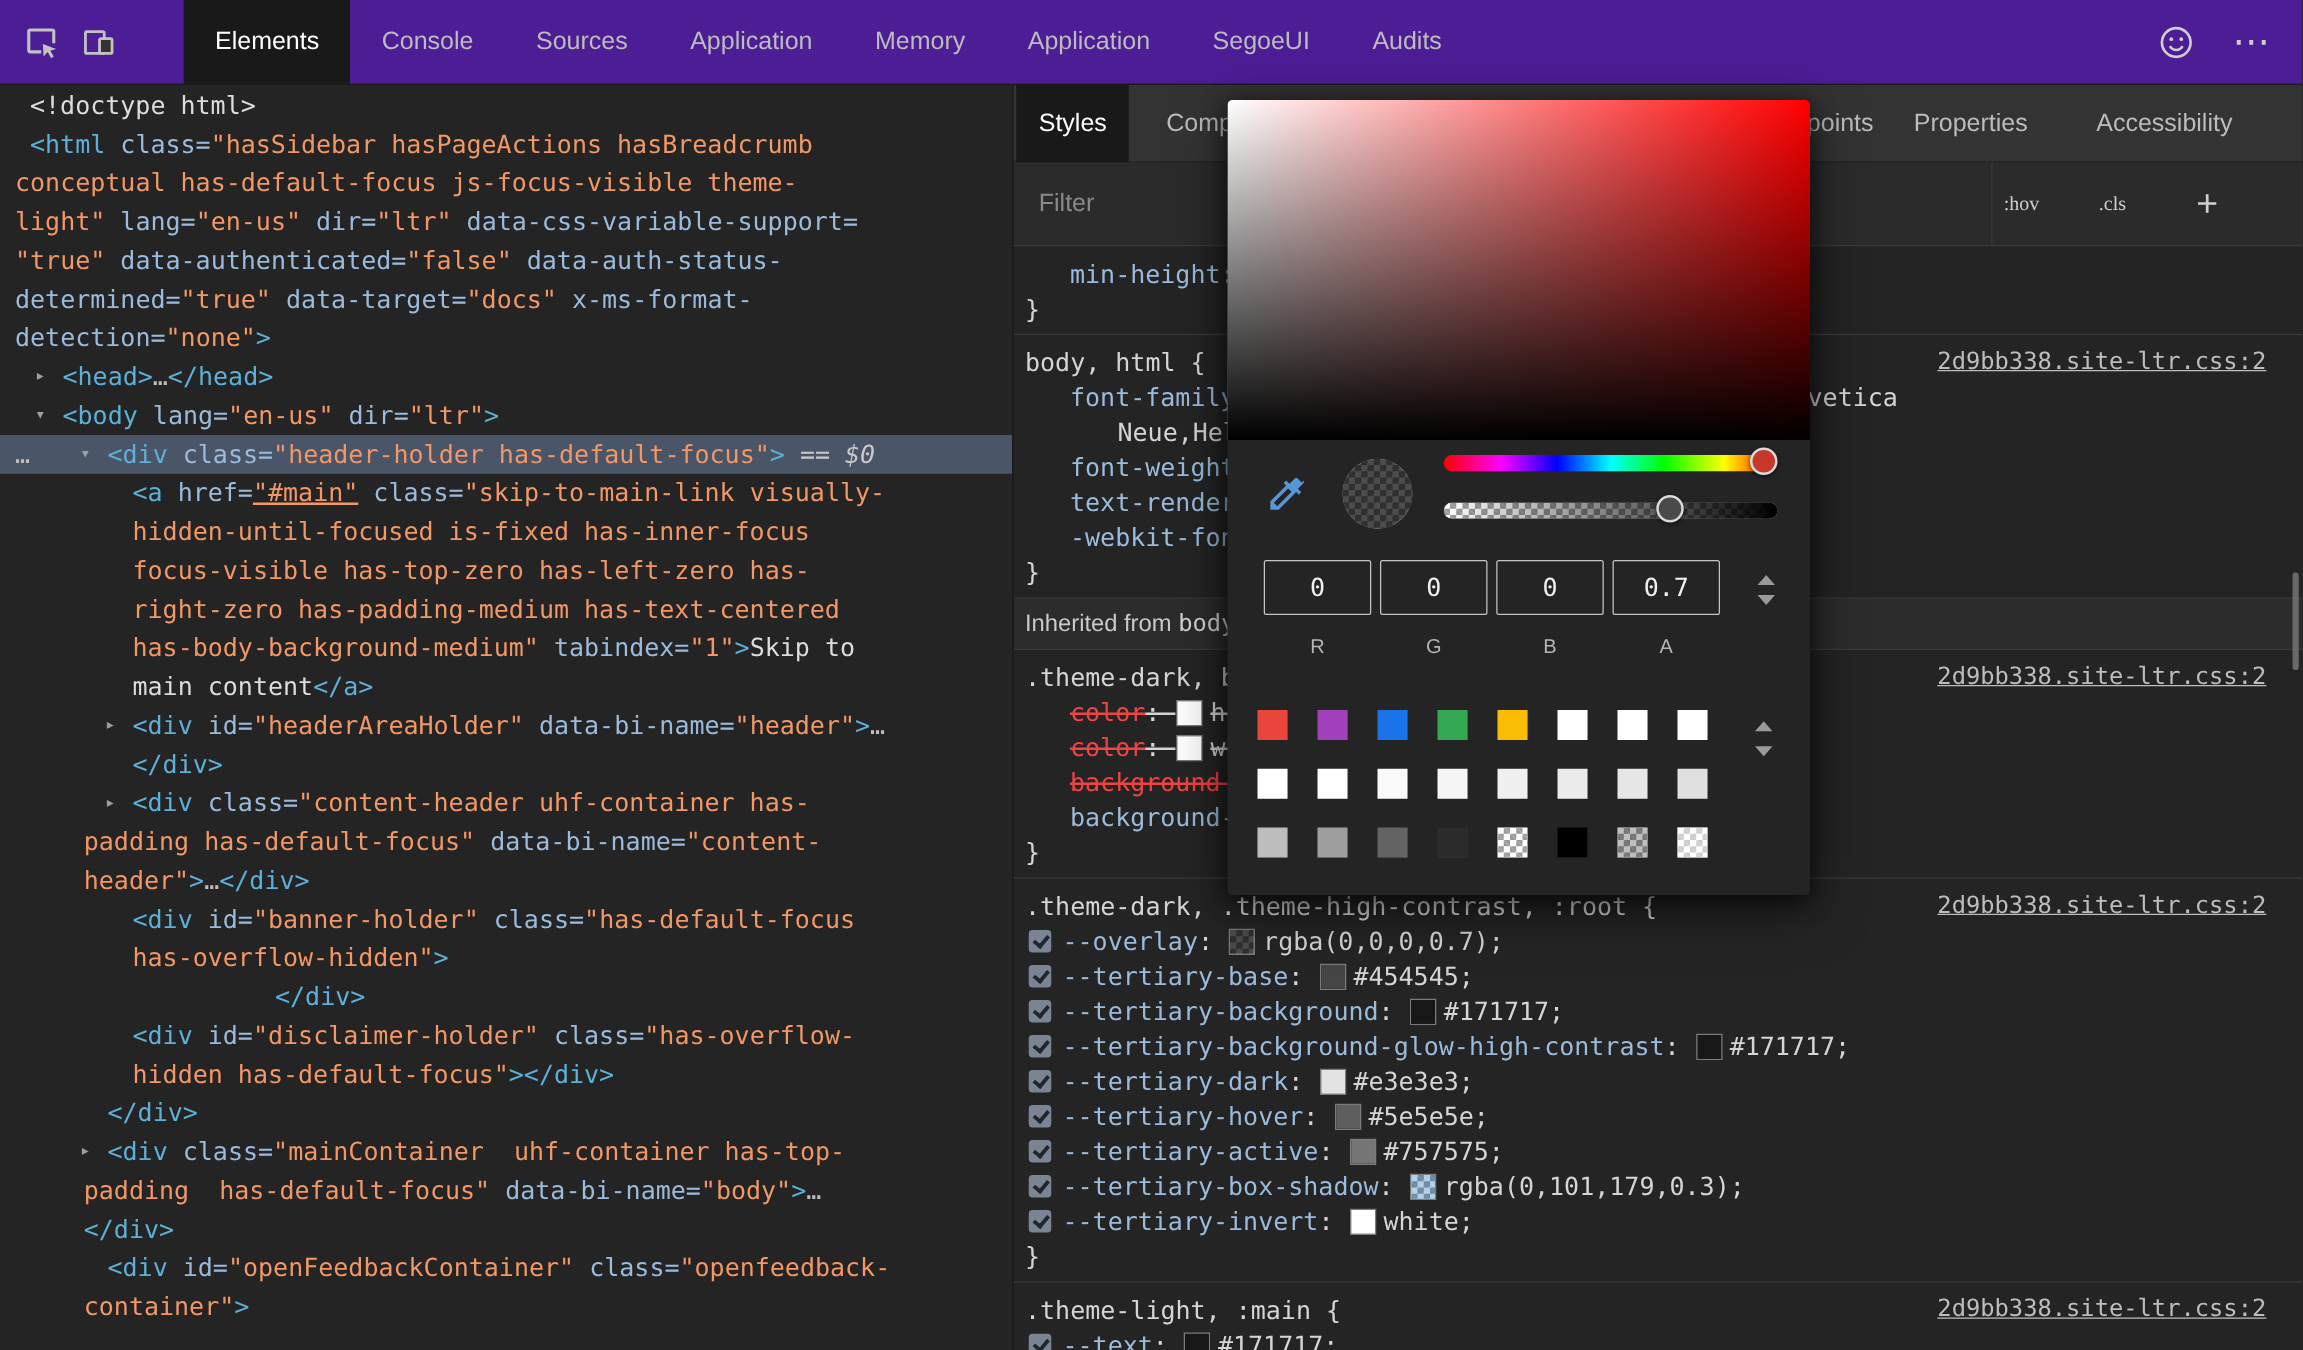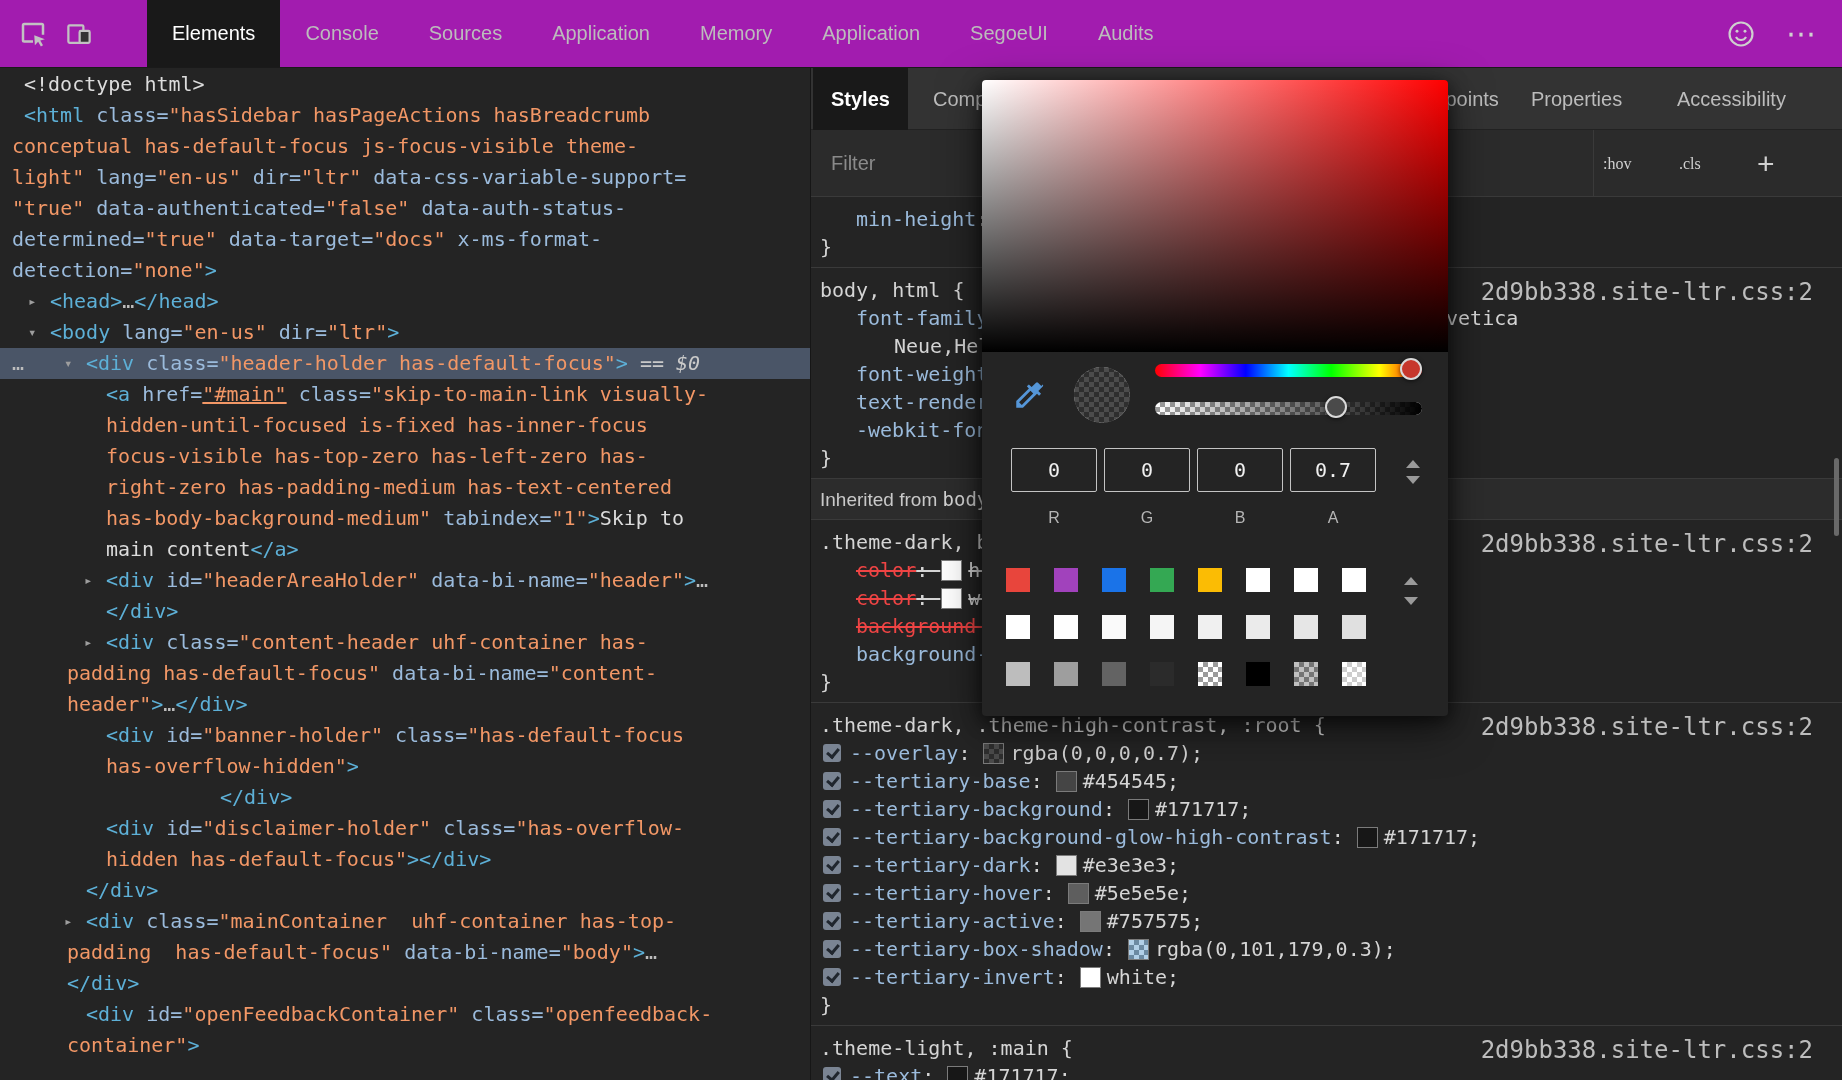--- a/index.html
+++ b/index.html
@@ -1,20 +1,20 @@
 <!DOCTYPE html>
 <html><head>
 <meta charset="utf-8">
 <style>
   *{margin:0;padding:0;box-sizing:border-box}
   html,body{width:1842px;height:1080px;overflow:hidden;background:#242424;font-family:"Liberation Sans",sans-serif}
   .devtools{position:relative;width:1842px;height:1080px;background:#242424}
 
   
-  .toolbar{position:absolute;top:0;left:0;right:0;height:68px;background:#a21caf;border-bottom:1px solid #1a1a1a;display:flex;align-items:stretch}
+  .toolbar{position:absolute;top:0;left:0;right:0;height:68px;background:#4c1d95;border-bottom:1px solid #1a1a1a;display:flex;align-items:stretch}
   .tb-icons{display:flex;align-items:center;padding-left:10px}
   .tb-icon{width:46px;height:100%;display:flex;align-items:center;justify-content:center;cursor:pointer}
   .tabs{display:flex;margin-left:45px}
   .tab{padding:0 25px;display:flex;align-items:center;font-size:20px;color:#bcbcbc;cursor:pointer;white-space:nowrap}
   .tab.sel{background:#191919;color:#ffffff}
   .toolbar-right{margin-left:auto;display:flex;align-items:center;gap:14px;padding-right:18px}
   .more-glyph{font-size:30px;color:#cfcfcf;line-height:1}
 
   
   .elements{position:absolute;top:68px;left:0;width:810px;bottom:0;background:#242424;overflow:hidden}
@@ -54,21 +54,21 @@
   .inh-target{font-family:"DejaVu Sans Mono",monospace;color:#d5d5d5}
   .srow{height:28px;display:flex;align-items:center;padding-left:45px;white-space:pre}
   .srow.sel-row,.srow.close{padding-left:9px}
   .srow.cont{padding-left:83px}
   .srow.withcb{padding-left:12px}
   .prop{color:#9bbbdc}
   .pun{color:#d5d5d5}
   .pval{color:#d5d5d5}
   .struck .prop{color:#ef4444}
   .struck .prop,.struck .pun,.struck .pval{text-decoration:line-through}
-  .css-link{position:absolute;top:10px;right:29px;color:#bdbdbd;font-size:24px;cursor:pointer}
+  .css-link{position:absolute;top:10px;right:29px;color:#bdbdbd;text-decoration:underline;font-size:19px;cursor:pointer}
   .cb{width:18px;height:18px;border-radius:3px;background:#7a8493;display:inline-block;margin-right:9px;position:relative;flex:none;cursor:pointer}
   .cb::after{content:"";position:absolute;left:6px;top:2px;width:5px;height:9px;border:solid #20262e;border-width:0 3px 3px 0;transform:rotate(40deg)}
   .sw{width:19px;height:19px;display:inline-block;margin:0 7px 0 2px;box-shadow:0 0 0 1px rgba(255,255,255,.4);position:relative;flex:none;cursor:pointer}
   .sw .fill,.pswatch .fill{position:absolute;inset:0;display:block}
   .sthumb{position:absolute;right:3px;top:390px;width:5px;height:78px;background:#696969;border-radius:3px}
 
   
   .checker{background-color:#ffffff;background-image:linear-gradient(45deg,#9b9b9b 25%,transparent 25%,transparent 75%,#9b9b9b 75%),linear-gradient(45deg,#9b9b9b 25%,transparent 25%,transparent 75%,#9b9b9b 75%);background-size:10px 10px;background-position:0 0,5px 5px}
 
   
@@ -137,21 +137,21 @@
       <div class="tb-icon more-glyph">⋯</div>
     </div>
   </header>
 
   <section class="elements">
     <div class="dom"><div class="row" style="padding-left: 24px;"><span class="tk-txt">&lt;!doctype html&gt;</span></div><div class="row" style="padding-left: 24px;"><span class="tk-tag">&lt;html</span><span class="tk-attr"> class=</span><span class="tk-val">"hasSidebar hasPageActions hasBreadcrumb</span></div><div class="row" style="padding-left: 12px;"><span class="tk-val">conceptual has-default-focus js-focus-visible theme-</span></div><div class="row" style="padding-left: 12px;"><span class="tk-val">light"</span><span class="tk-attr"> lang=</span><span class="tk-val">"en-us"</span><span class="tk-attr"> dir=</span><span class="tk-val">"ltr"</span><span class="tk-attr"> data-css-variable-support=</span></div><div class="row" style="padding-left: 12px;"><span class="tk-val">"true"</span><span class="tk-attr"> data-authenticated=</span><span class="tk-val">"false"</span><span class="tk-attr"> data-auth-status-</span></div><div class="row" style="padding-left: 12px;"><span class="tk-attr">determined=</span><span class="tk-val">"true"</span><span class="tk-attr"> data-target=</span><span class="tk-val">"docs"</span><span class="tk-attr"> x-ms-format-</span></div><div class="row" style="padding-left: 12px;"><span class="tk-attr">detection=</span><span class="tk-val">"none"</span><span class="tk-tag">&gt;</span></div><div class="row" style="padding-left: 50px;"><span class="tri" style="left: 28px;">▸</span><span class="tk-tag">&lt;head&gt;</span><span class="tk-dim">…</span><span class="tk-tag">&lt;/head&gt;</span></div><div class="row" style="padding-left: 50px;"><span class="tri" style="left: 28px;">▾</span><span class="tk-tag">&lt;body</span><span class="tk-attr"> lang=</span><span class="tk-val">"en-us"</span><span class="tk-attr"> dir=</span><span class="tk-val">"ltr"</span><span class="tk-tag">&gt;</span></div><div class="row sel" style="padding-left: 86px;"><span class="pre-ellipsis">…</span><span class="tri" style="left: 64px;">▾</span><span class="tk-tag">&lt;div</span><span class="tk-attr"> class=</span><span class="tk-val">"header-holder has-default-focus"</span><span class="tk-tag">&gt;</span><span class="tk-note"> == $0</span></div><div class="row" style="padding-left: 106px;"><span class="tk-tag">&lt;a</span><span class="tk-attr"> href=</span><span class="tk-link">"#main"</span><span class="tk-attr"> class=</span><span class="tk-val">"skip-to-main-link visually-</span></div><div class="row" style="padding-left: 106px;"><span class="tk-val">hidden-until-focused is-fixed has-inner-focus</span></div><div class="row" style="padding-left: 106px;"><span class="tk-val">focus-visible has-top-zero has-left-zero has-</span></div><div class="row" style="padding-left: 106px;"><span class="tk-val">right-zero has-padding-medium has-text-centered</span></div><div class="row" style="padding-left: 106px;"><span class="tk-val">has-body-background-medium"</span><span class="tk-attr"> tabindex=</span><span class="tk-val">"1"</span><span class="tk-tag">&gt;</span><span class="tk-txt">Skip to</span></div><div class="row" style="padding-left: 106px;"><span class="tk-txt">main content</span><span class="tk-tag">&lt;/a&gt;</span></div><div class="row" style="padding-left: 106px;"><span class="tri" style="left: 84px;">▸</span><span class="tk-tag">&lt;div</span><span class="tk-attr"> id=</span><span class="tk-val">"headerAreaHolder"</span><span class="tk-attr"> data-bi-name=</span><span class="tk-val">"header"</span><span class="tk-tag">&gt;</span><span class="tk-dim">…</span></div><div class="row" style="padding-left: 106px;"><span class="tk-tag">&lt;/div&gt;</span></div><div class="row" style="padding-left: 106px;"><span class="tri" style="left: 84px;">▸</span><span class="tk-tag">&lt;div</span><span class="tk-attr"> class=</span><span class="tk-val">"content-header uhf-container has-</span></div><div class="row" style="padding-left: 67px;"><span class="tk-val">padding has-default-focus"</span><span class="tk-attr"> data-bi-name=</span><span class="tk-val">"content-</span></div><div class="row" style="padding-left: 67px;"><span class="tk-val">header"</span><span class="tk-tag">&gt;</span><span class="tk-dim">…</span><span class="tk-tag">&lt;/div&gt;</span></div><div class="row" style="padding-left: 106px;"><span class="tk-tag">&lt;div</span><span class="tk-attr"> id=</span><span class="tk-val">"banner-holder"</span><span class="tk-attr"> class=</span><span class="tk-val">"has-default-focus</span></div><div class="row" style="padding-left: 106px;"><span class="tk-val">has-overflow-hidden"</span><span class="tk-tag">&gt;</span></div><div class="row" style="padding-left: 220px;"><span class="tk-tag">&lt;/div&gt;</span></div><div class="row" style="padding-left: 106px;"><span class="tk-tag">&lt;div</span><span class="tk-attr"> id=</span><span class="tk-val">"disclaimer-holder"</span><span class="tk-attr"> class=</span><span class="tk-val">"has-overflow-</span></div><div class="row" style="padding-left: 106px;"><span class="tk-val">hidden has-default-focus"</span><span class="tk-tag">&gt;&lt;/div&gt;</span></div><div class="row" style="padding-left: 86px;"><span class="tk-tag">&lt;/div&gt;</span></div><div class="row" style="padding-left: 86px;"><span class="tri" style="left: 64px;">▸</span><span class="tk-tag">&lt;div</span><span class="tk-attr"> class=</span><span class="tk-val">"mainContainer  uhf-container has-top-</span></div><div class="row" style="padding-left: 67px;"><span class="tk-val">padding  has-default-focus"</span><span class="tk-attr"> data-bi-name=</span><span class="tk-val">"body"</span><span class="tk-tag">&gt;</span><span class="tk-dim">…</span></div><div class="row" style="padding-left: 67px;"><span class="tk-tag">&lt;/div&gt;</span></div><div class="row" style="padding-left: 86px;"><span class="tk-tag">&lt;div</span><span class="tk-attr"> id=</span><span class="tk-val">"openFeedbackContainer"</span><span class="tk-attr"> class=</span><span class="tk-val">"openfeedback-</span></div><div class="row" style="padding-left: 67px;"><span class="tk-val">container"</span><span class="tk-tag">&gt;</span></div></div>
   </section>
 
   <section class="styles">
     <div class="stabbar">
-        <div class="stab sel" style="left: 2px; font-weight: bold;">Styles</div>
+        <div class="stab sel" style="left: 2px;">Styles</div>
         <div class="stab" style="left: 104px;">Computed</div>
         <div class="stab" style="left: 265px;">Event Listeners</div>
         <div class="stab" style="left: 512px;">DOM Breakpoints</div>
         <div class="stab" style="left: 702px;">Properties</div>
         <div class="stab" style="left: 848px;">Accessibility</div>
       </div>
     <div class="filterrow">
       <div class="filter-ph">Filter</div>
       <div class="frdiv"></div>
       <div class="frbtn hov">:hov</div>

